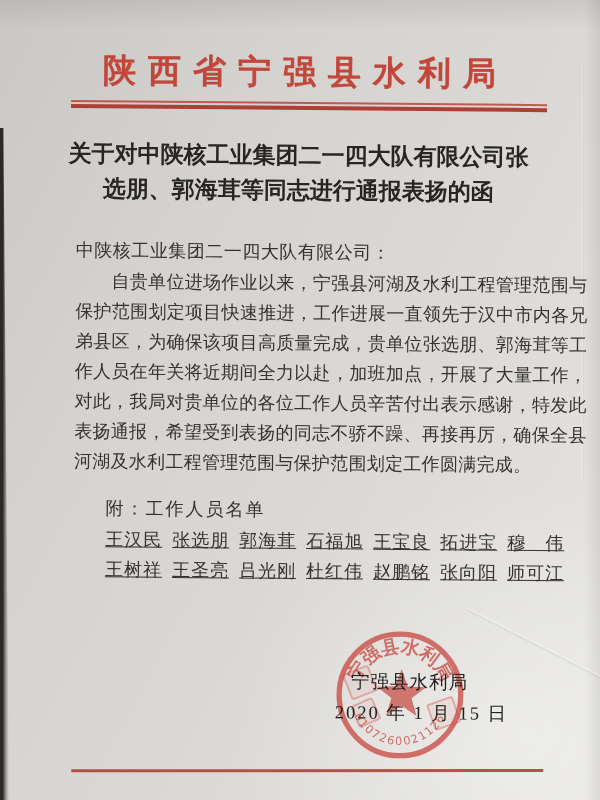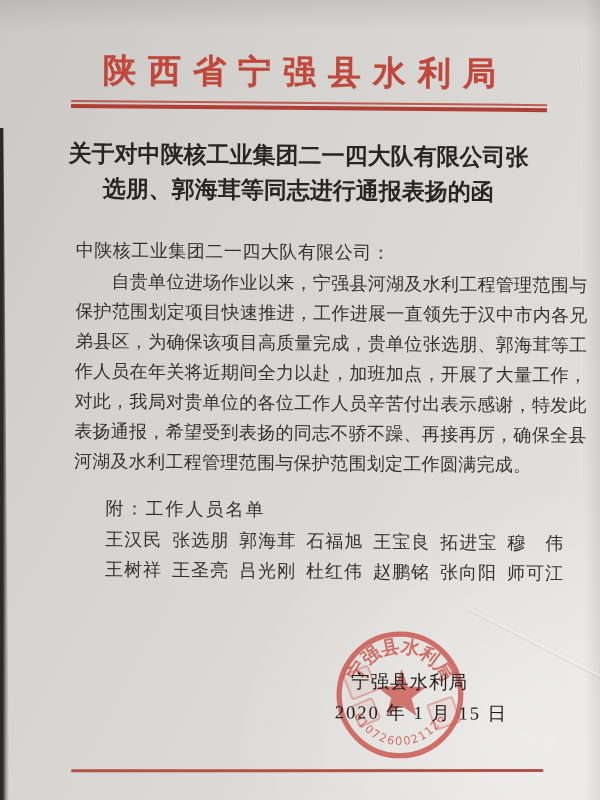--- a/index.html
+++ b/index.html
@@ -63,21 +63,21 @@
   .body-lines .bline:last-child{justify-content:flex-start;}
   .attach-label{
     position:absolute;left:110px;top:498px;font-size:18px;color:#35332f;letter-spacing:2px;
   }
   .name-row{
     position:absolute;left:110px;width:446px;display:flex;gap:10px;
     font-size:18px;color:#35332f;white-space:nowrap;
   }
   .name-row.r1{top:529px;}
   .name-row.r2{top:559px;}
-  .name-row .person{letter-spacing:1px;}
+  .name-row .person{letter-spacing:1px;text-decoration:underline;}
   
   .seal{position:absolute;left:330px;top:618px;width:152px;height:152px;opacity:0.88;}
   .ghost-mark{
     position:absolute;border:2px solid rgba(205,75,66,0.35);border-radius:3px;
     background:rgba(205,75,66,0.06);
   }
   .ghost1{left:352px;top:668px;width:24px;height:24px;transform:rotate(-22deg);}
   .ghost2{left:436px;top:698px;width:24px;height:24px;transform:rotate(-20deg);}
   .ghost3{left:360px;top:700px;width:20px;height:20px;transform:rotate(-24deg);}
   .sign-agency{

